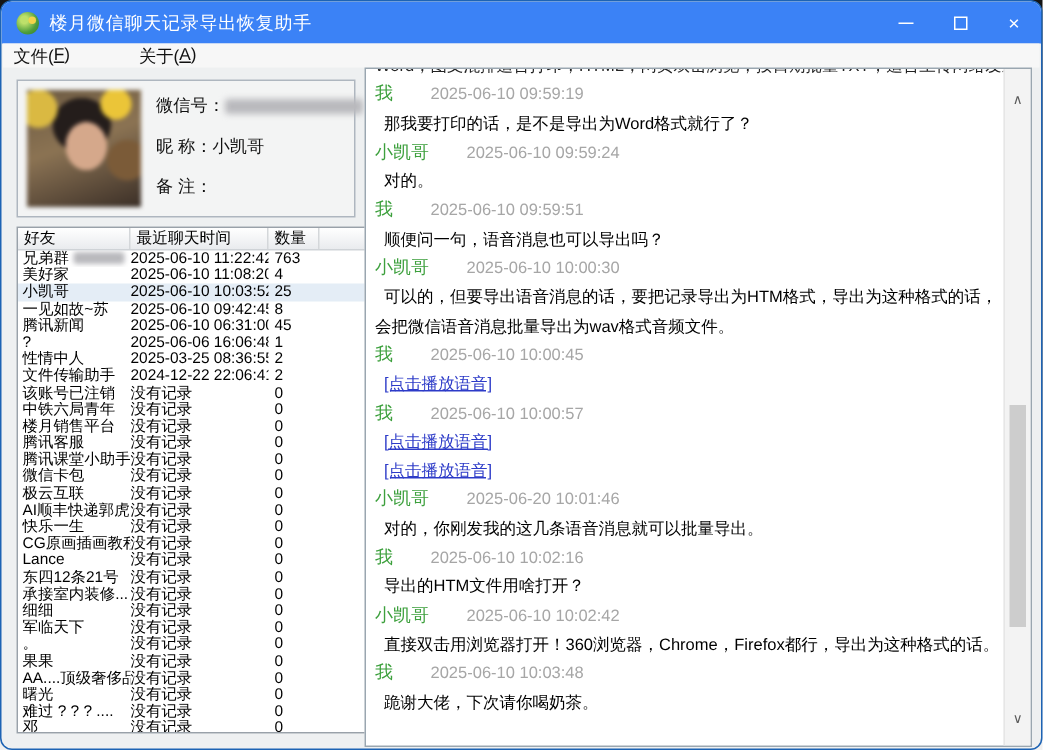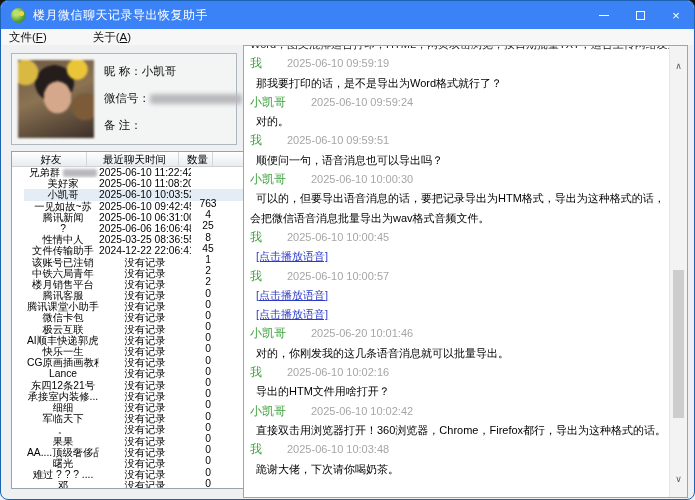--- a/index.html
+++ b/index.html
@@ -38,30 +38,30 @@
       radial-gradient(circle at 88% 60%, #7a5b3a 0 16%, rgba(0,0,0,0) 17%),
       radial-gradient(ellipse 30% 34% at 52% 48%, #d3a88d 0 60%, rgba(0,0,0,0) 61%),
       radial-gradient(ellipse 46% 42% at 48% 30%, #241d1b 0 55%, rgba(0,0,0,0) 56%),
       linear-gradient(160deg,#6b5a43 0%,#8a7355 45%,#3a2f28 100%);
     filter:blur(1.3px) saturate(1.05);}
   .profile-fields{position:absolute;left:92px;top:8px;right:4px;font-size:11.5px;color:#111;}
   .pf-row{height:27px;line-height:18px;white-space:nowrap;}
   .redact{display:inline-block;vertical-align:middle;width:92px;height:10px;border-radius:2px;background:#b9b9bd;filter:blur(2px);}
   .redact.small{width:34px;height:8px;margin-left:3px;filter:blur(1.6px);}
   
-  .friends-table{position:absolute;left:10px;top:150px;width:267px;height:338px;background:#fff;border:1px solid #99a1a9;box-sizing:border-box;overflow:hidden;text-align:center;}
+  .friends-table{position:absolute;left:10px;top:150px;width:267px;height:338px;background:#fff;border:1px solid #99a1a9;box-sizing:border-box;overflow:hidden;}
   .ft-header{display:flex;height:14px;background:linear-gradient(180deg,#ffffff,#e9ebee);border-bottom:1px solid #cfd3d7;font-size:10.5px;color:#000;}
   .ft-header .hc{line-height:14px;padding-left:4px;border-right:1px solid #d4d7da;box-sizing:border-box;white-space:nowrap;overflow:hidden;}
   .hc.c1{width:75px;}.hc.c2{width:92px;}.hc.c3{width:34px;}.hc.c4{flex:1;border-right:none;}
-  .ft-body{position:absolute;left:0;top:15px;right:12px;bottom:0;padding-left:12px;}
+  .ft-body{position:absolute;left:0;top:15px;right:12px;bottom:0;}
   .fr{display:flex;height:11.2px;font-size:10.3px;line-height:11.2px;color:#000;white-space:nowrap;cursor:default;}
   .fr.sel{background:#e4edf6;}
   .fn-wrap{width:75px;padding-left:3px;box-sizing:border-box;overflow:hidden;}
   .ft{width:92px;overflow:hidden;}
-  .fc{width:30px;padding-left:4px;box-sizing:border-box;margin-top:31px;}
+  .fc{width:30px;padding-left:4px;box-sizing:border-box;}
   .fblur{display:none;vertical-align:middle;}
   .friends-scrollbar{position:absolute;right:0;top:0;bottom:0;width:12px;background:#f4f4f4;border-left:1px solid #e2e2e2;}
   .friends-thumb{position:absolute;left:3px;top:3px;width:5px;height:22px;background:#bdbdbd;border-radius:2px;}
   
   .chat-panel{position:absolute;left:242px;top:44px;width:445px;height:453px;background:#fff;border:1px solid #9aa6b0;box-sizing:border-box;overflow:hidden;}
   .chat-content{position:absolute;left:6px;top:0;right:18px;bottom:0;overflow:hidden;}
   .chat-inner{margin-top:-10px;}
   .clipline{font-size:11px;line-height:17.3px;color:#222;white-space:nowrap;overflow:hidden;}
   .mhdr{line-height:17.3px;white-space:nowrap;}
   .ms{color:#3da03d;font-size:12px;}
@@ -104,24 +104,24 @@
         <span>关于(</span>
         <span class="key">A</span>
         <span>)</span>
       </span>
   </div>
 
   <div class="profile-box">
     <div class="avatar"></div>
     <div class="profile-fields">
       <div class="pf-row">
-        <span>昵 称：</span><span>小凯哥</span>
+        <span>微信号：</span><span class="redact"></span>
       </div>
       <div class="pf-row">
-        <span>微信号：</span><span class="redact"></span>
+        <span>昵 称：</span><span>小凯哥</span>
       </div>
       <div class="pf-row">
         <span>备 注：</span><span></span>
       </div>
     </div>
   </div>
 
   <div class="friends-table">
     <div class="ft-header">
       <span class="hc c1">好友</span>

